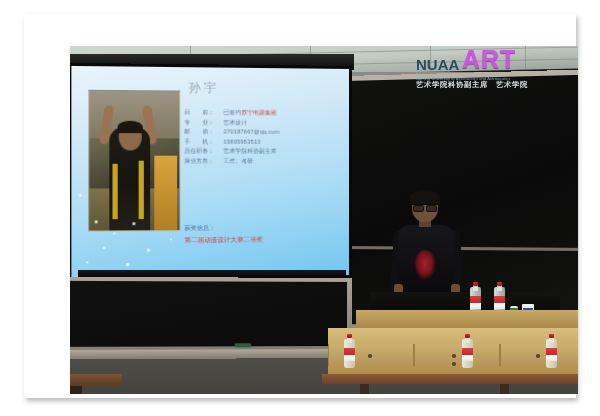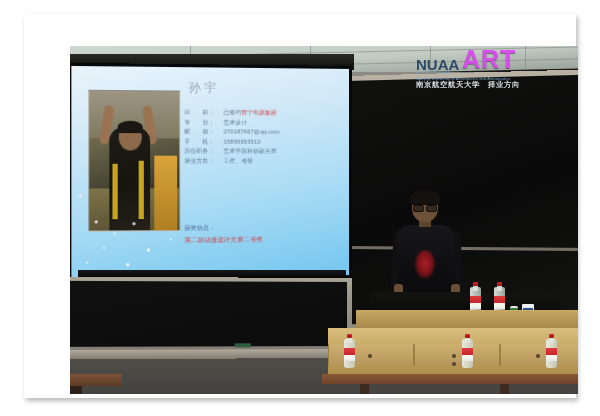--- a/index.html
+++ b/index.html
@@ -192,21 +192,21 @@
       <div class="bb-inner"></div>
       <div class="bb-split"></div>
       <div class="bb-tray"></div>
     </div>
 
     <div class="wm">
       <span class="wm-nu">NUAA</span>
       <span class="wm-art">ART</span>
       <span class="wm-sub1">ARTS COLLEGE</span>
       <span class="wm-sub2">Nanjing University of Aeronautics and Astronautics</span>
-      <span class="wm-cn">南京航空航天大学　择业方向</span>
+      <span class="wm-cn">艺术学院科协副主席　艺术学院</span>
     </div>
 
     <div class="scr-case"></div>
 
     <div class="screen-wrap">
       <div class="screen">
 
         <div class="slide-title">孙宇</div>
 
         <div class="slide-photo">

